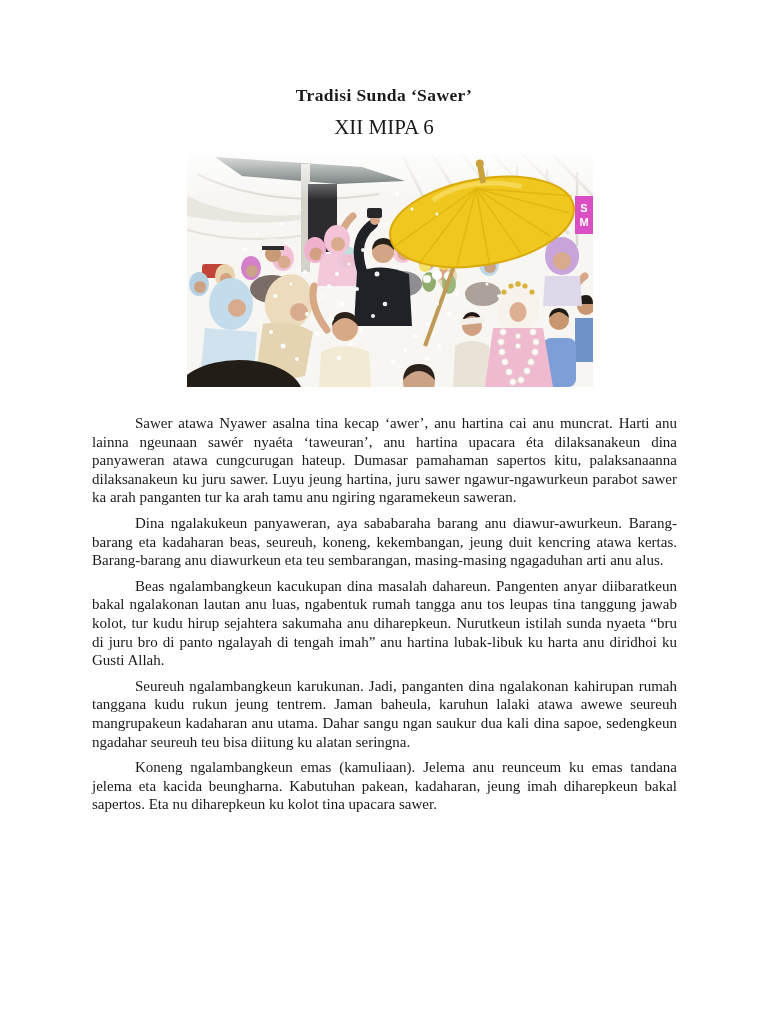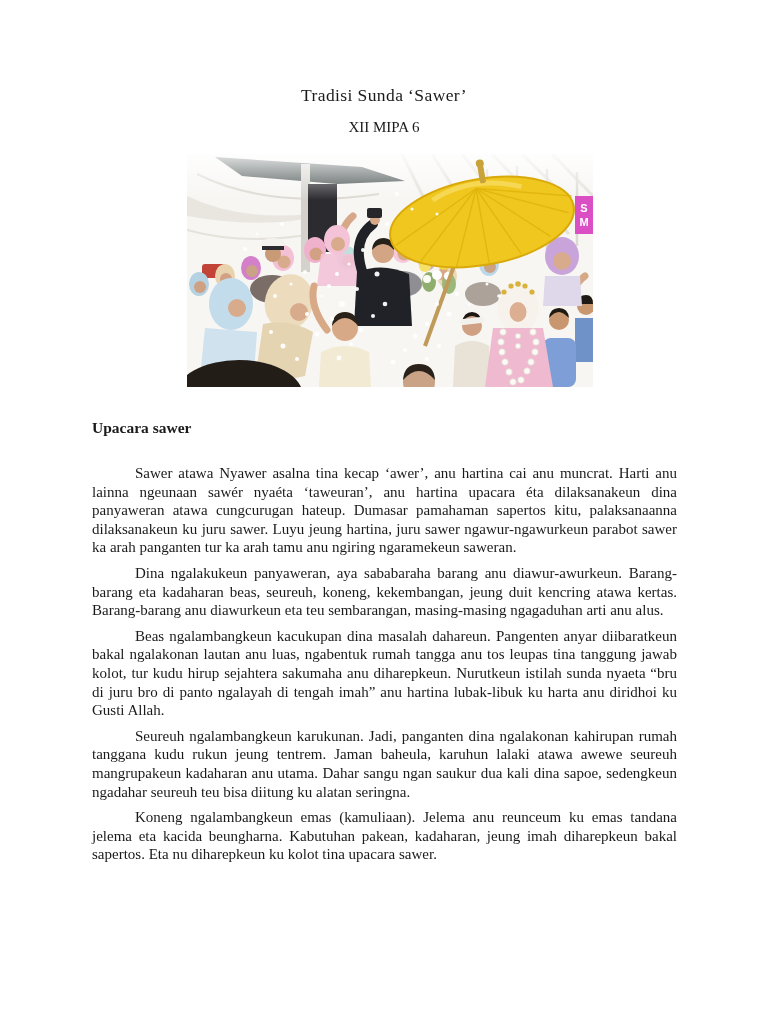--- a/index.html
+++ b/index.html
@@ -8,34 +8,34 @@
     width:768px;height:1024px;
     background:#ffffff;
     overflow:hidden;
     font-family:"Liberation Serif", serif;
     color:#1a1a1a;
   }
   .title{
     margin:84px 0 0 0;
     text-align:center;
     font-size:17.5px;
-    font-weight:normal;
+    font-weight:bold;
     line-height:22px;
     letter-spacing:.4px;
   }
   .byline{
     margin:17px 0 0 0;
     text-align:center;
     font-size:15px;
     line-height:19px;
   }
   .classline{
     margin:12px 0 0 0;
     text-align:center;
-    font-size:15px;
+    font-size:21px;
     line-height:19px;
   }
   .photo-wrap{
     margin:17px 0 0 187px;
     width:406px;height:233px;
     display:block;
   }
   .photo-wrap svg{display:block;}
   .content{
     margin:0 91px 0 92px;
@@ -310,21 +310,20 @@
 
       <g>
         <rect x="388" y="42" width="18" height="38" fill="#db4fc4"></rect>
         <text x="397" y="58" text-anchor="middle" font-family="Liberation Sans, sans-serif" font-size="11" font-weight="bold" fill="#ffffff">S</text>
         <text x="397" y="72" text-anchor="middle" font-family="Liberation Sans, sans-serif" font-size="11" font-weight="bold" fill="#ffffff">M</text>
       </g>
     </svg>
   </div>
 
   <div class="content">
-    <div class="section-heading">Upacara sawer</div>
     <p class="first">Sawer atawa Nyawer asalna tina kecap ‘awer’, anu hartina cai anu muncrat. Harti anu lainna ngeunaan sawér nyaéta ‘taweuran’, anu hartina upacara éta dilaksanakeun dina panyaweran atawa cungcurugan hateup. Dumasar pamahaman sapertos kitu, palaksanaanna dilaksanakeun ku juru sawer. Luyu jeung hartina, juru sawer ngawur-ngawurkeun parabot sawer ka arah panganten tur ka arah tamu anu ngiring ngaramekeun saweran.</p>
     <p>Dina ngalakukeun panyaweran, aya sababaraha barang anu diawur-awurkeun. Barang-barang eta kadaharan beas, seureuh, koneng, kekembangan, jeung duit kencring atawa kertas. Barang-barang anu diawurkeun eta teu sembarangan, masing-masing ngagaduhan arti anu alus.</p>
     <p>Beas ngalambangkeun kacukupan dina masalah dahareun. Pangenten anyar diibaratkeun bakal ngalakonan lautan anu luas, ngabentuk rumah tangga anu tos leupas tina tanggung jawab kolot, tur kudu hirup sejahtera sakumaha anu diharepkeun. Nurutkeun istilah sunda nyaeta “bru di juru bro di panto ngalayah di tengah imah” anu hartina lubak-libuk ku harta anu diridhoi ku Gusti Allah.</p>
     <p>Seureuh ngalambangkeun karukunan. Jadi, panganten dina ngalakonan kahirupan rumah tanggana kudu rukun jeung tentrem. Jaman baheula, karuhun lalaki atawa awewe seureuh mangrupakeun kadaharan anu utama. Dahar sangu ngan saukur dua kali dina sapoe, sedengkeun ngadahar seureuh teu bisa diitung ku alatan seringna.</p>
     <p>Koneng ngalambangkeun emas (kamuliaan). Jelema anu reunceum ku emas tandana jelema eta kacida beungharna. Kabutuhan pakean, kadaharan, jeung imah diharepkeun bakal sapertos. Eta nu diharepkeun ku kolot tina upacara sawer.</p>
   </div>
 
 </div>
 
 </body></html>

